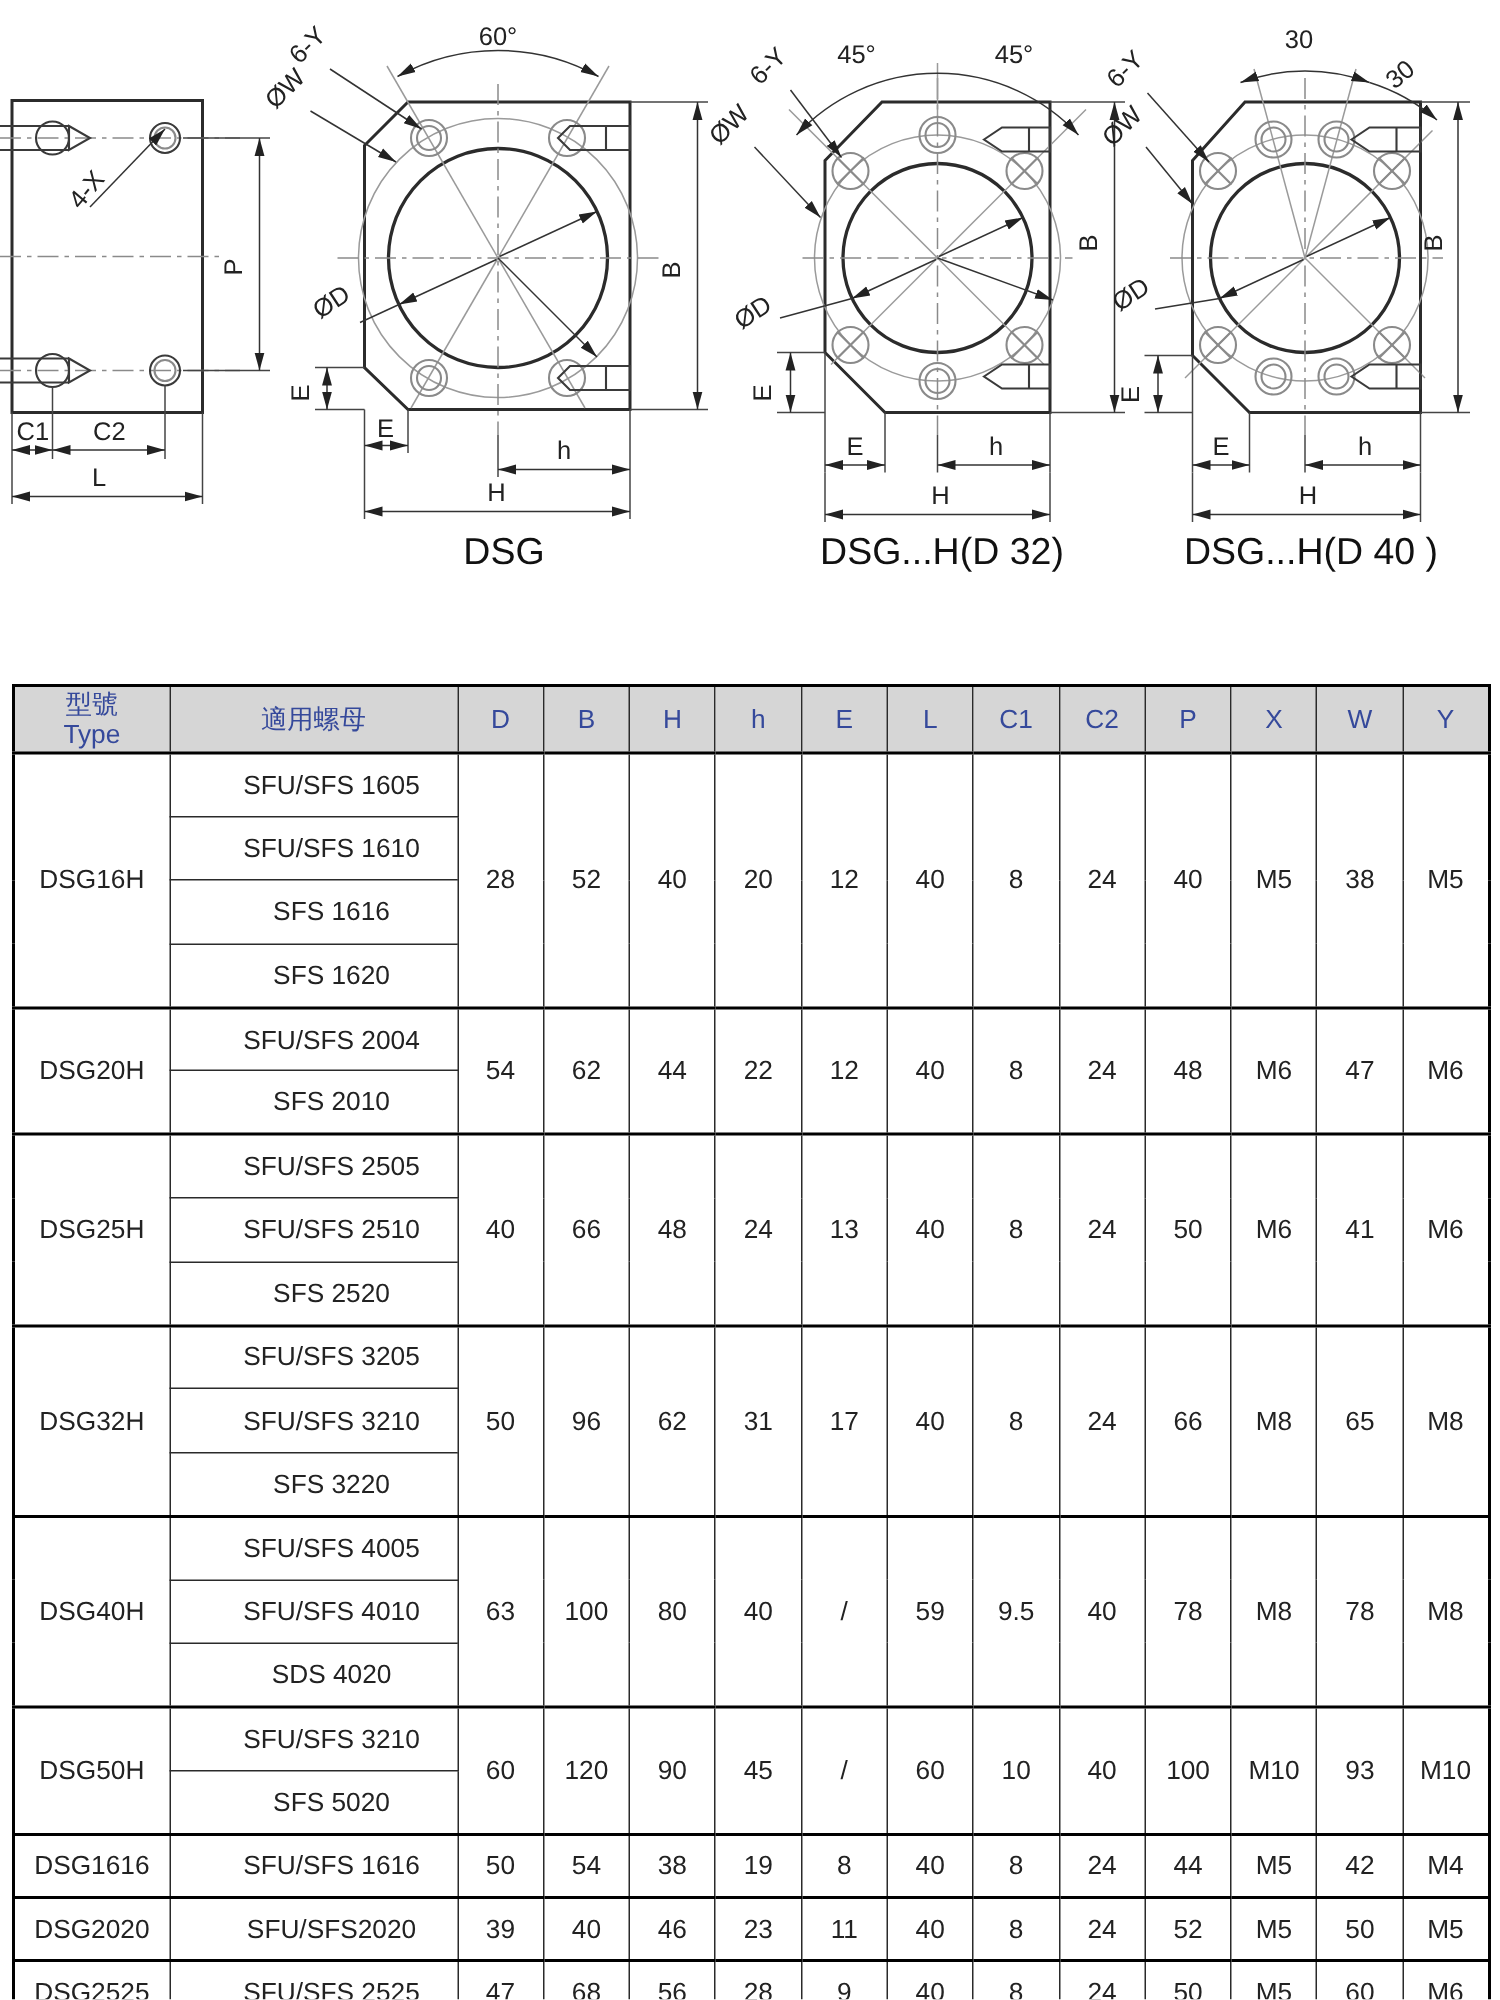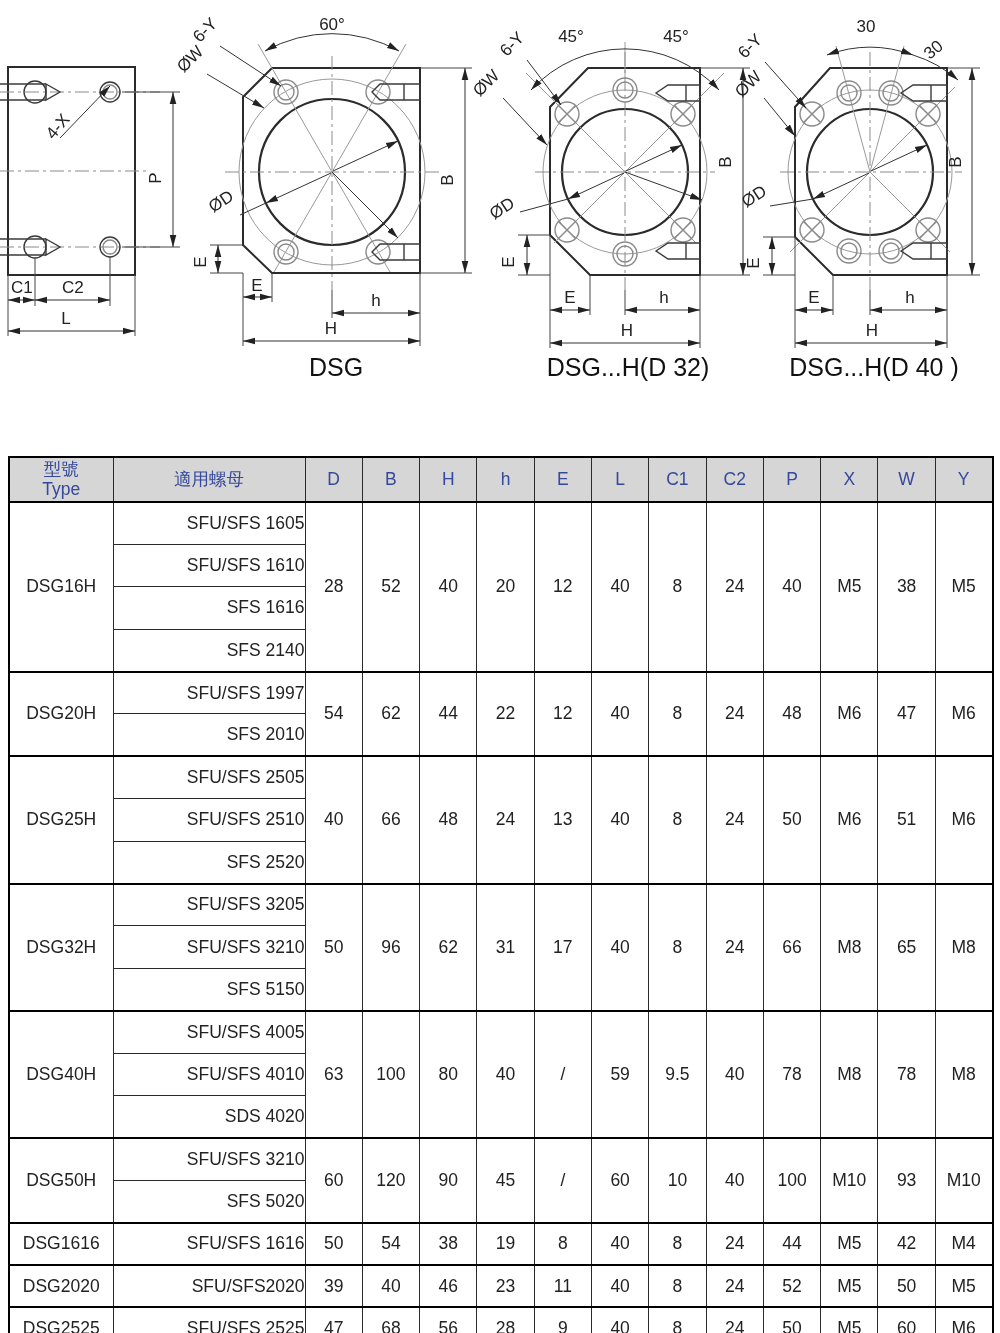--- a/index.html
+++ b/index.html
@@ -18,21 +18,21 @@
   .screw{fill:none;stroke:#3a3a3a;stroke-width:1.4;}
 
   table.spec{position:absolute;left:8px;top:456px;border-collapse:collapse;table-layout:fixed;
              width:984px;border:2.4px solid #000;color:#222;font-size:17.5px;}
   table.spec th,table.spec td{border:1.2px solid #2a2a2a;text-align:center;vertical-align:middle;
              padding:0;overflow:hidden;white-space:nowrap;}
   table.spec thead tr{height:45px;}
   table.spec thead th{background:#d6d6d6;color:#35499b;font-weight:normal;font-size:17.5px;line-height:1.1;}
   table.spec tbody tr{height:42.4px;}
   table.spec tbody tr.group-start td{border-top:2px solid #000;}
-  table.spec td.nut-cell{text-align:right;padding-left:24px;}
+  table.spec td.nut-cell{text-align:center;padding-left:24px;}
 </style>
 </head>
 <body>
 
 <div class="canvas">
 
   <svg class="drawings" width="1000" height="432" viewBox="0 0 1000 432">
     <defs>
       <marker id="ma" markerWidth="13" markerHeight="9" refX="12" refY="4.5" orient="auto" markerUnits="userSpaceOnUse">
         <path d="M0,1.2 L12,4.5 L0,7.8 z" fill="#222"></path>
@@ -379,25 +379,25 @@
           <td rowspan="4">38</td>
           <td rowspan="4">M5</td>
         </tr>
         <tr>
           <td class="nut-cell">SFU/SFS 1610</td>
         </tr>
         <tr>
           <td class="nut-cell">SFS 1616</td>
         </tr>
         <tr>
-          <td class="nut-cell">SFS 2140</td>
+          <td class="nut-cell">SFS 1620</td>
         </tr>
         <tr class="group-start">
           <td rowspan="2">DSG20H</td>
-          <td class="nut-cell">SFU/SFS 1997</td>
+          <td class="nut-cell">SFU/SFS 2004</td>
           <td rowspan="2">54</td>
           <td rowspan="2">62</td>
           <td rowspan="2">44</td>
           <td rowspan="2">22</td>
           <td rowspan="2">12</td>
           <td rowspan="2">40</td>
           <td rowspan="2">8</td>
           <td rowspan="2">24</td>
           <td rowspan="2">48</td>
           <td rowspan="2">M6</td>
@@ -413,21 +413,21 @@
           <td rowspan="3">40</td>
           <td rowspan="3">66</td>
           <td rowspan="3">48</td>
           <td rowspan="3">24</td>
           <td rowspan="3">13</td>
           <td rowspan="3">40</td>
           <td rowspan="3">8</td>
           <td rowspan="3">24</td>
           <td rowspan="3">50</td>
           <td rowspan="3">M6</td>
-          <td rowspan="3">51</td>
+          <td rowspan="3">41</td>
           <td rowspan="3">M6</td>
         </tr>
         <tr>
           <td class="nut-cell">SFU/SFS 2510</td>
         </tr>
         <tr>
           <td class="nut-cell">SFS 2520</td>
         </tr>
         <tr class="group-start">
           <td rowspan="3">DSG32H</td>
@@ -442,21 +442,21 @@
           <td rowspan="3">24</td>
           <td rowspan="3">66</td>
           <td rowspan="3">M8</td>
           <td rowspan="3">65</td>
           <td rowspan="3">M8</td>
         </tr>
         <tr>
           <td class="nut-cell">SFU/SFS 3210</td>
         </tr>
         <tr>
-          <td class="nut-cell">SFS 5150</td>
+          <td class="nut-cell">SFS 3220</td>
         </tr>
         <tr class="group-start">
           <td rowspan="3">DSG40H</td>
           <td class="nut-cell">SFU/SFS 4005</td>
           <td rowspan="3">63</td>
           <td rowspan="3">100</td>
           <td rowspan="3">80</td>
           <td rowspan="3">40</td>
           <td rowspan="3">/</td>
           <td rowspan="3">59</td>

